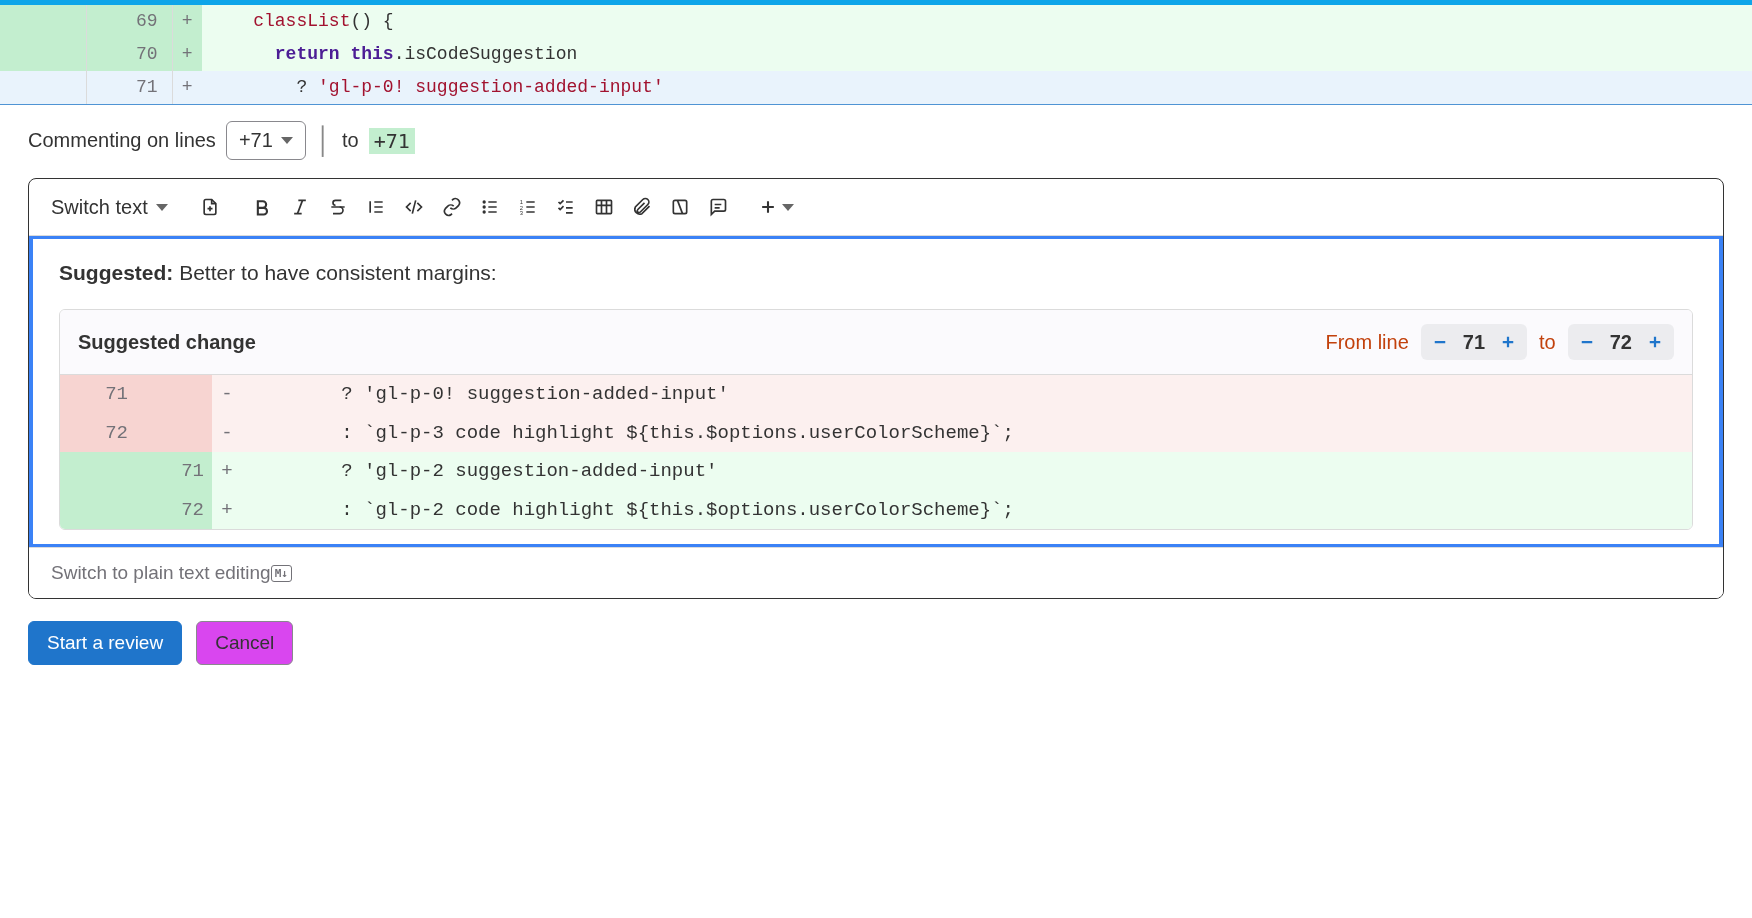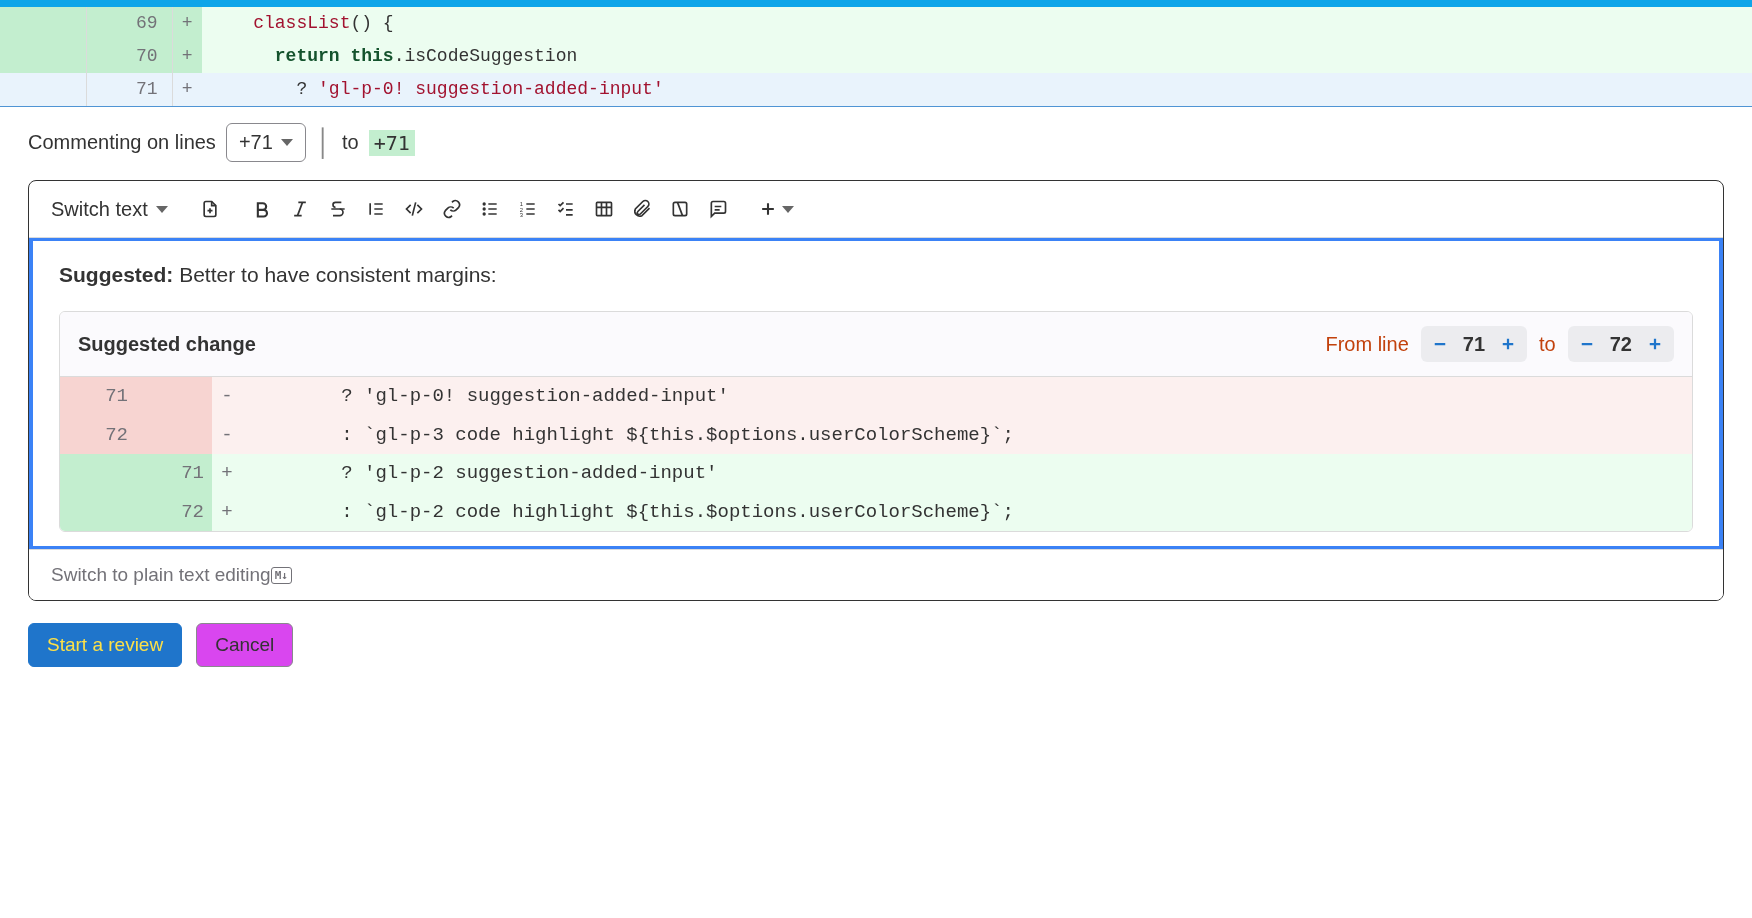--- a/index.html
+++ b/index.html
@@ -1,30 +1,30 @@
 <!DOCTYPE html>
 <html><head>
 <meta charset="utf-8">
 <style>
   * { box-sizing: border-box; margin: 0; padding: 0; }
   body { font-family: -apple-system, BlinkMacSystemFont, "Segoe UI", Helvetica, Arial, sans-serif; font-size: 14px; color: #333; background: #fff; }
   .mono { font-family: "SFMono-Regular", Menlo, Consolas, "Liberation Mono", monospace; }
 
-  .diff-table { border-collapse: collapse; width: 100%; border-top: 7px solid #0ea5e9; }
+  .diff-table { border-collapse: collapse; width: 100%; border-top: 5px solid #0ea5e9; }
   .diff-row td { vertical-align: top; line-height: 1.5; font-size: 18px; }
   .diff-lineno { width: 86px; text-align: right; padding: 3px 14px 3px 4px; color: #737278; border-right: 1px solid #dbdbdb; user-select: none; }
   .diff-sign-cell { width: 30px; text-align: center; color: #737278; padding: 3px 4px; }
   .diff-code { padding: 3px 8px; white-space: pre; }
   .row-added { background: #ecfdf0; }
   .row-added .diff-lineno, .row-added .diff-sign-cell { background: #c3eecf; }
   .row-highlight { background: #e9f3fc; }
   .row-highlight .diff-lineno, .row-highlight .diff-sign-cell { }
 
   .tok-attr { color: #a2122f; }
-  .tok-kw { color: #14532d; font-weight: 600; }
+  .tok-kw { color: #4c1d95; font-weight: 600; }
   .tok-str { color: #a2122f; }
 
   .comment-region { border-top: 1px solid #4f94d4; padding: 16px 28px 18px 28px; }
   .commenting-row { display: flex; align-items: center; gap: 10px; font-size: 20px; color: #333; margin-bottom: 18px; }
   .line-select { display: inline-flex; align-items: center; gap: 8px; border: 1px solid #89888d; border-radius: 6px; padding: 7px 12px; font-size: 20px; background: #fff; cursor: pointer; }
   .badge-add { background: #c3eecf; color: #333; padding: 1px 5px; border-radius: 0; font-family: "SFMono-Regular", Menlo, Consolas, monospace; }
   .text-caret { color: #888; font-size: 26px; }
 
   .editor-box { border: 1px solid #333; border-radius: 8px; overflow: hidden; }
   .toolbar { display: flex; align-items: center; gap: 2px; padding: 10px 14px; border-bottom: 1px solid #dbdbdb; }
@@ -56,21 +56,21 @@
   .sdiff-del .old-col, .sdiff-del .new-col { background: #f7d4d1; }
   .sdiff-add { background: #ecfdf0; }
   .sdiff-add .old-col, .sdiff-add .new-col { background: #c3eecf; }
 
   .editor-foot { display: flex; align-items: center; padding: 14px 22px; border-top: 1px solid #dbdbdb; background: #fff; }
   .foot-link { font-size: 19px; color: #737278; cursor: pointer; }
   .md-badge { border: 1px solid #737278; border-radius: 3px; font-size: 11px; font-weight: 700; color: #737278; padding: 1px 3px; font-family: Menlo, monospace; }
 
   .actions { display: flex; gap: 14px; margin-top: 22px; }
   .btn { font-size: 19px; padding: 10px 18px; border-radius: 6px; cursor: pointer; border: 1px solid transparent; }
-  .btn-primary { background: #1f75cb; color: #fde047; border-color: #1f75cb; }
+  .btn-primary { background: #1f75cb; color: #ffffff; border-color: #1f75cb; }
   .btn-outline { background: #fff; color: #1f75cb; border-color: #1f75cb; }
   .btn-plain { background: #d946ef; color: #333; border-color: #89888d; }
 
   .chev { display:inline-block; width:0; height:0; border-left:6px solid transparent; border-right:6px solid transparent; border-top:7px solid #666; }
 </style>
 </head>
 <body>
 
 <table class="diff-table mono">
   <tbody id="diff-body">

